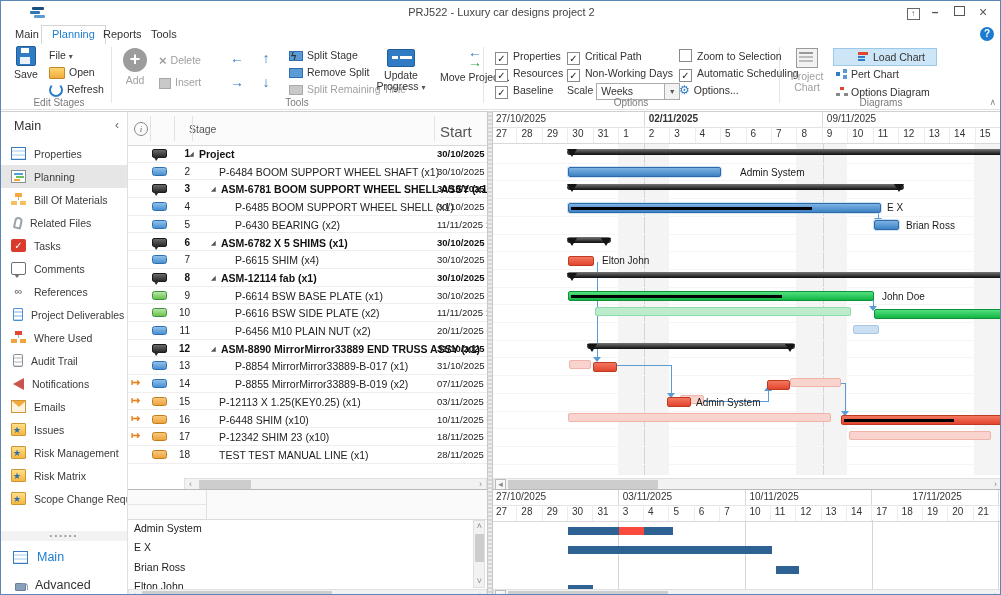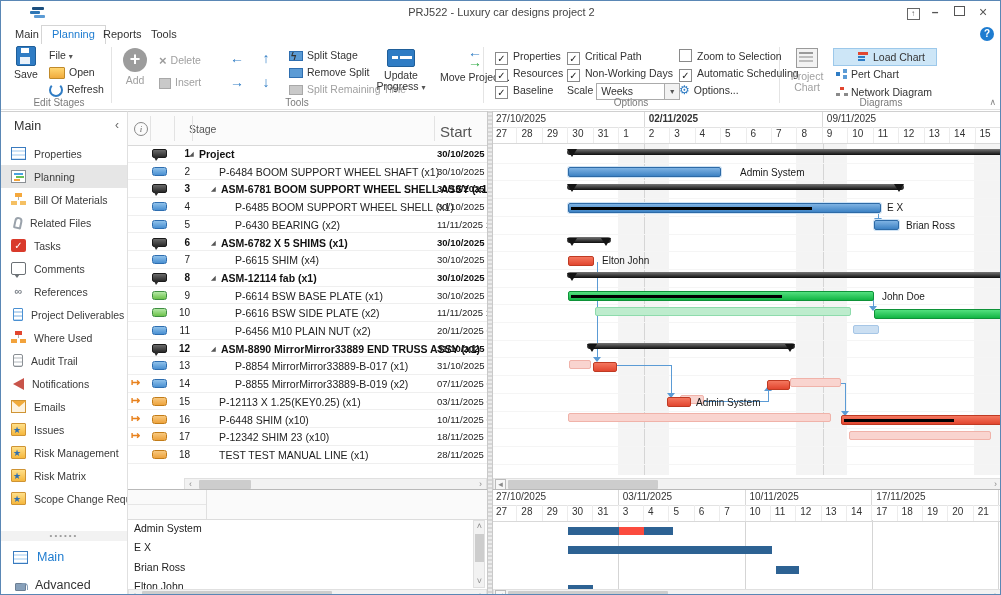--- a/index.html
+++ b/index.html
@@ -249,21 +249,21 @@
     <div class="cb checked" style="left:678px;top:22px"><span class="box"></span><span>Automatic Scheduling</span></div>
     <div class="smallrow" style="left:678px;top:38px"><span class="gear">⚙</span><span>Options...</span></div>
     <div class="grouplabel" style="left:484px;width:292px">Options</div>
 
     <div class="bigbtn dis" style="left:784px;width:44px">
       <div class="ic-sched"></div>
       <div class="lbl"><span>Project</span><br><span>Chart</span></div>
     </div>
     <div class="diagrow sel" style="left:832px;top:4px;width:78px"><span class="ic-load"></span><span>Load Chart</span></div>
     <div class="diagrow" style="left:832px;top:22px"><span class="ic-pert"></span><span>Pert Chart</span></div>
-    <div class="diagrow" style="left:832px;top:40px"><span class="ic-net"></span><span>Network Diagram</span></div>
+    <div class="diagrow" style="left:832px;top:40px"><span class="ic-net"></span><span>Options Diagram</span></div>
     <div class="grouplabel" style="left:800px;width:160px">Diagrams</div>
     <div id="rib-collapse">∧</div>
   </div>
 
   <div id="sidebar">
     <div id="sb-head">
       <div id="sb-title">Main</div>
       <div id="sb-collapse">‹</div>
     </div>
     <div id="sb-items">
@@ -635,21 +635,21 @@
         <div class="lbar" style="left: 75px; top: 37px; width: 105px;"></div>
         <div class="lred" style="left: 126px; top: 37px; width: 25px;"></div>
         <div class="lbar" style="left: 75px; top: 56.4px; width: 204px;"></div>
         <div class="lbar" style="left: 283px; top: 75.8px; width: 23px;"></div>
         <div class="lbar" style="left: 75px; top: 95.2px; width: 25px;"></div>
       </div>
     <div class="wkhead" id="lc-weeks">
         <div class="wkcell" style="left: -2px; width: 126.75px;">27/10/2025</div>
         <div class="wkcell" style="left: 124.75px; width: 126.75px;">03/11/2025</div>
         <div class="wkcell" style="left: 251.5px; width: 126.75px;">10/11/2025</div>
-        <div class="wkcell" style="left: 378.25px; width: 126.75px;">17/11/2025</div>
+        <div class="wkcell" style="left: 378.25px; width: 126.75px; text-align: center;">17/11/2025</div>
         <div class="wkcell" style="left: 505px; width: 25.35px;">24/11/2025</div>
       </div>
     <div class="dayrow" id="lc-days">
         <div class="daycell" style="left: -2px; width: 25.35px;">27</div>
         <div class="daycell" style="left: 23.35px; width: 25.35px;">28</div>
         <div class="daycell" style="left: 48.7px; width: 25.35px;">29</div>
         <div class="daycell" style="left: 74.05px; width: 25.35px;">30</div>
         <div class="daycell" style="left: 99.4px; width: 25.35px;">31</div>
         <div class="daycell" style="left: 124.75px; width: 25.35px;">3</div>
         <div class="daycell" style="left: 150.1px; width: 25.35px;">4</div>

